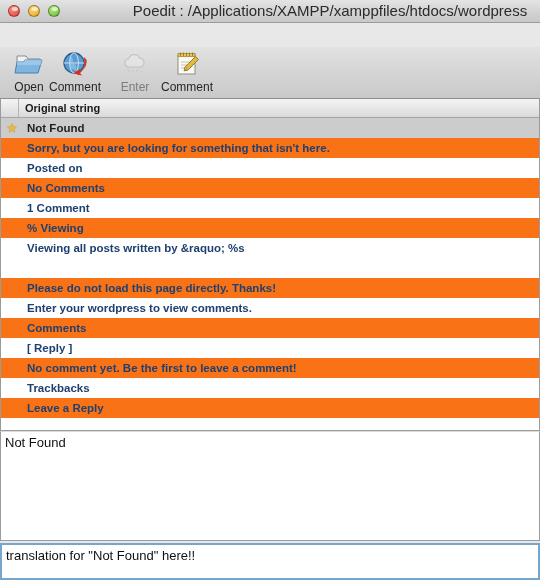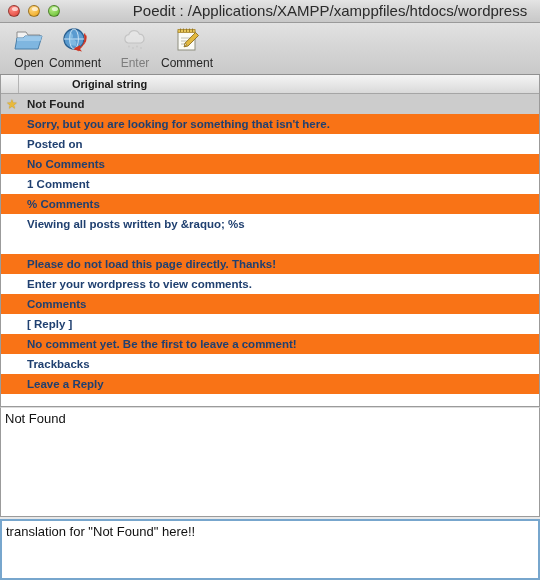--- a/index.html
+++ b/index.html
@@ -80,20 +80,21 @@
   
   .toolbar {
     flex: 0 0 52px;
     height: 52px;
     background: linear-gradient(to bottom, #e2e2e2 0%, #d6d6d6 45%, #c9c9c9 100%);
     border-bottom: 1px solid #8f8f8f;
     display: flex;
     align-items: flex-start;
     padding: 2px 0 4px 6px;
     box-sizing: border-box;
+    margin-top: 24px;
   }
   .tb-btn {
     width: 46px;
     display: flex;
     flex-direction: column;
     align-items: center;
     justify-content: flex-start;
     cursor: default;
     user-select: none;
   }
@@ -128,21 +129,20 @@
     flex-direction: column;
   }
   .list-header {
     flex: 0 0 19px;
     height: 19px;
     display: flex;
     background: linear-gradient(to bottom, #f4f4f4 0%, #e6e6e6 55%, #d9d9d9 100%);
     border-bottom: 1px solid #a5a5a5;
     box-sizing: border-box;
     font-size: 11px;
-    gap: 47px;
   }
   .lh-cell {
     line-height: 18px;
     color: #1a1a1a;
     font-size: 11px;
     font-weight: bold;
     padding-left: 6px;
     box-sizing: border-box;
     overflow: hidden;
     white-space: nowrap;
@@ -323,21 +323,21 @@
         <div class="row even">
           <div class="row-star"></div>
           <div class="row-text">No Comments</div>
         </div>
         <div class="row odd">
           <div class="row-star"></div>
           <div class="row-text">1 Comment</div>
         </div>
         <div class="row even">
           <div class="row-star"></div>
-          <div class="row-text">% Comments</div>
+          <div class="row-text">% Viewing</div>
         </div>
         <div class="row odd">
           <div class="row-star"></div>
           <div class="row-text">Viewing all posts written by &amp;raquo; %s</div>
         </div>
         <div class="row odd">
           <div class="row-star"></div>
         </div>
         <div class="row even">
           <div class="row-star"></div>

